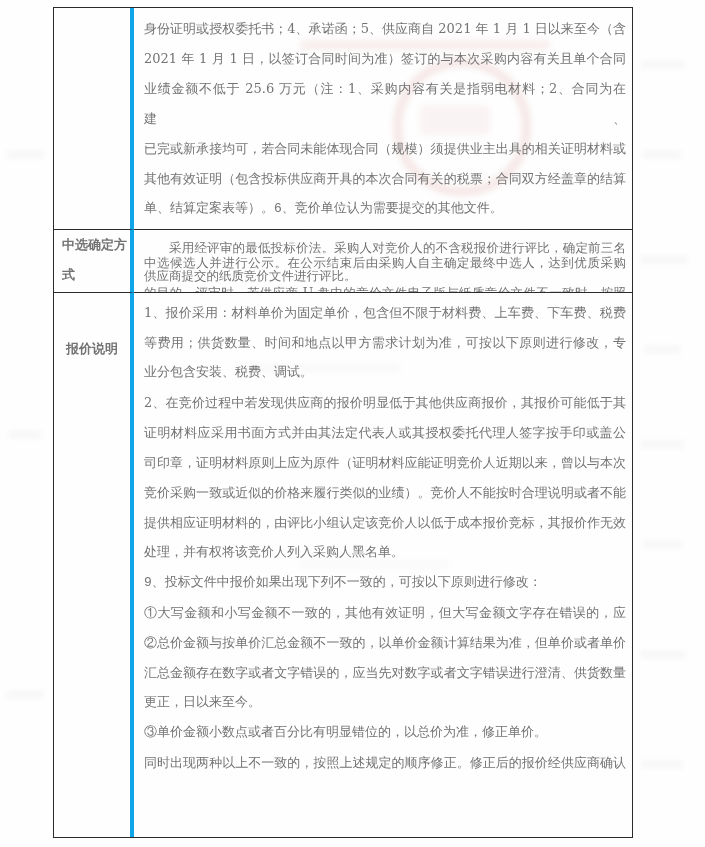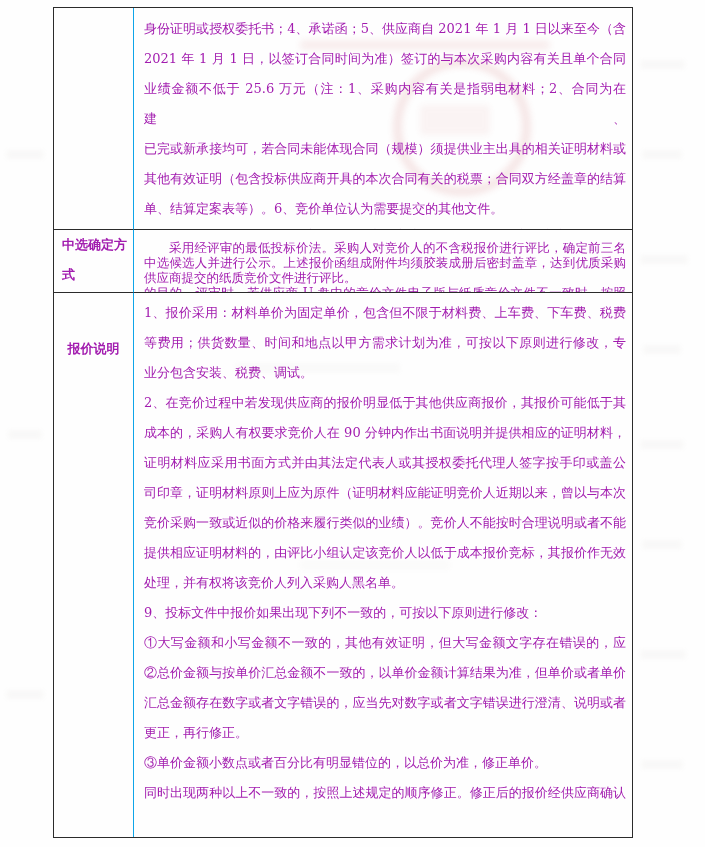--- a/index.html
+++ b/index.html
@@ -2,53 +2,53 @@
 <html style="--seal-color: #c25050; --bleed-color: #b6b0aa;"><head>
 <meta charset="utf-8">
 <style>
   html,body{margin:0;padding:0;background:#e8e8e8;}
   .page{
     position:relative;
     width:705px;height:847px;
     background:#fefefe;
     overflow:hidden;
     font-family:"DejaVu Serif","Liberation Serif",serif;
-    color:#a21caf;
+    color:#737373;
   }
   
   .tbl{
     position:absolute;left:53px;top:7px;
     width:580px;height:831px;
     box-sizing:border-box;
     border:1.5px solid #2b2b2b;
     display:grid;
     grid-template-columns:80px 1fr;
     grid-template-rows:222px 63px 1fr;
   }
   .cell{box-sizing:border-box;overflow:hidden;}
   .cell-label{
-    border-right:1px solid #0ea5e9;
+    border-right:4px solid #0ea5e9;
     font-family:"Liberation Sans","DejaVu Sans",sans-serif;
     font-weight:bold;font-size:13px;
   }
   .row-line{border-bottom:1px solid #2b2b2b;}
   .lab-ln{line-height:30px;padding-left:8px;}
   .lab-center .lab-ln{padding-left:0;text-align:center;margin-top:35px;}
   .cell-content{padding:0 6px 0 10px;font-size:13px;}
   .c-row0{padding-top:6px;}
   .c-row1{padding-top:2px;font-size:12.5px;}
   .c-row2{padding-top:5px;}
   .l-row1{padding-top:0;}
   .l-row2{padding-top:6px;}
   .ln{
     text-align:justify;
     text-align-last:justify;
     overflow:hidden;
   }
-  .ln-final{text-align-last:left;}
+  .ln-final{text-align-last:left;font-family:Liberation Mono, monospace;}
   .p-wide .ln{line-height:30px;}
   .p-tight .ln{line-height:15px;}
   .p-tight{margin-top:4px;}
   .c-row1 .p-tight{margin-top:8px;}
   .p-em .ln{
     font-family:"Liberation Sans","DejaVu Sans",sans-serif;
     font-weight:bold;font-size:12.8px;
   }
   
   .artifact{position:absolute;pointer-events:none;}
@@ -106,54 +106,53 @@
         </div>
       </div>
 
     <div class="cell cell-label l-row1 row-line">
         <div class="lab-ln">中选确定方</div>
         <div class="lab-ln">式</div>
       </div>
     <div class="cell cell-content c-row1 row-line">
         <div class="para p-tight">
           <div class="ln" style="text-indent: 2em;">采用经评审的最低投标价法。采购人对竞价人的不含税报价进行评比，确定前三名</div>
-          <div class="ln">中选候选人并进行公示。上述报价函组成附件均须胶装成册后密封盖章，达到优质采购</div>
+          <div class="ln">中选候选人并进行公示。在公示结束后由采购人自主确定最终中选人，达到优质采购</div>
           <div class="ln ln-final">供应商提交的纸质竞价文件进行评比。</div>
           <div class="ln">的目的。评审时，若供应商 U 盘中的竞价文件电子版与纸质竞价文件不一致时，按照</div>
         </div>
       </div>
 
     <div class="cell cell-label l-row2 lab-center">
         <div class="lab-ln">报价说明</div>
       </div>
     <div class="cell cell-content c-row2">
         <div class="para p-wide">
           <div class="ln">1、报价采用：材料单价为固定单价，包含但不限于材料费、上车费、下车费、税费</div>
           <div class="ln">等费用；供货数量、时间和地点以甲方需求计划为准，可按以下原则进行修改，专</div>
           <div class="ln ln-final">业分包含安装、税费、调试。</div>
         </div>
         <div class="para p-wide">
           <div class="ln">2、在竞价过程中若发现供应商的报价明显低于其他供应商报价，其报价可能低于其</div>
-          <div class="ln">成本的，采购人有权要求竞价人在 90 分钟内作出书面说明并提供相应的证明材料，</div>
           <div class="ln">证明材料应采用书面方式并由其法定代表人或其授权委托代理人签字按手印或盖公</div>
           <div class="ln">司印章，证明材料原则上应为原件（证明材料应能证明竞价人近期以来，曾以与本次</div>
           <div class="ln">竞价采购一致或近似的价格来履行类似的业绩）。竞价人不能按时合理说明或者不能</div>
           <div class="ln">提供相应证明材料的，由评比小组认定该竞价人以低于成本报价竞标，其报价作无效</div>
           <div class="ln ln-final">处理，并有权将该竞价人列入采购人黑名单。</div>
         </div>
         <div class="para p-wide">
           <div class="ln ln-final">9、投标文件中报价如果出现下列不一致的，可按以下原则进行修改：</div>
         </div>
         <div class="para p-wide">
           <div class="ln">①大写金额和小写金额不一致的，其他有效证明，但大写金额文字存在错误的，应</div>
         </div>
         <div class="para p-wide">
           <div class="ln">②总价金额与按单价汇总金额不一致的，以单价金额计算结果为准，但单价或者单价</div>
-          <div class="ln">汇总金额存在数字或者文字错误的，应当先对数字或者文字错误进行澄清、说明或者</div>
-          <div class="ln ln-final">更正，再行修正。</div>
+          <div class="ln">汇总金额存在数字或者文字错误的，应当先对数字或者文字错误进行澄清、供货数量</div>
+          <div class="ln ln-final">更正，日以来至今。</div>
         </div>
         <div class="para p-wide">
           <div class="ln ln-final">③单价金额小数点或者百分比有明显错位的，以总价为准，修正单价。</div>
         </div>
         <div class="para p-wide">
           <div class="ln">同时出现两种以上不一致的，按照上述规定的顺序修正。修正后的报价经供应商确认</div>
         </div>
       </div>
 
   </div>

